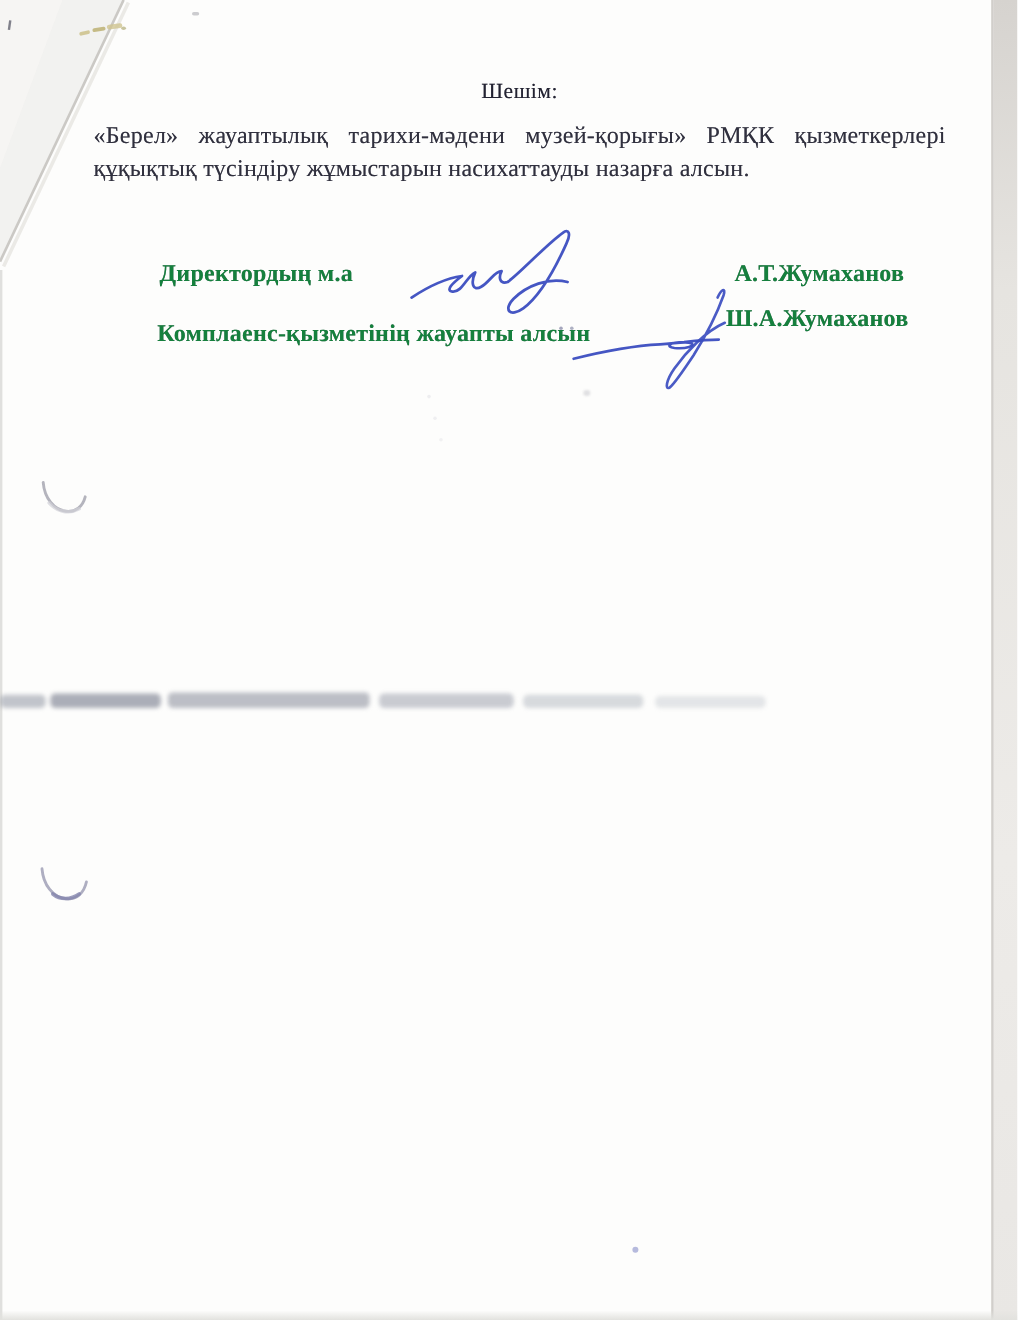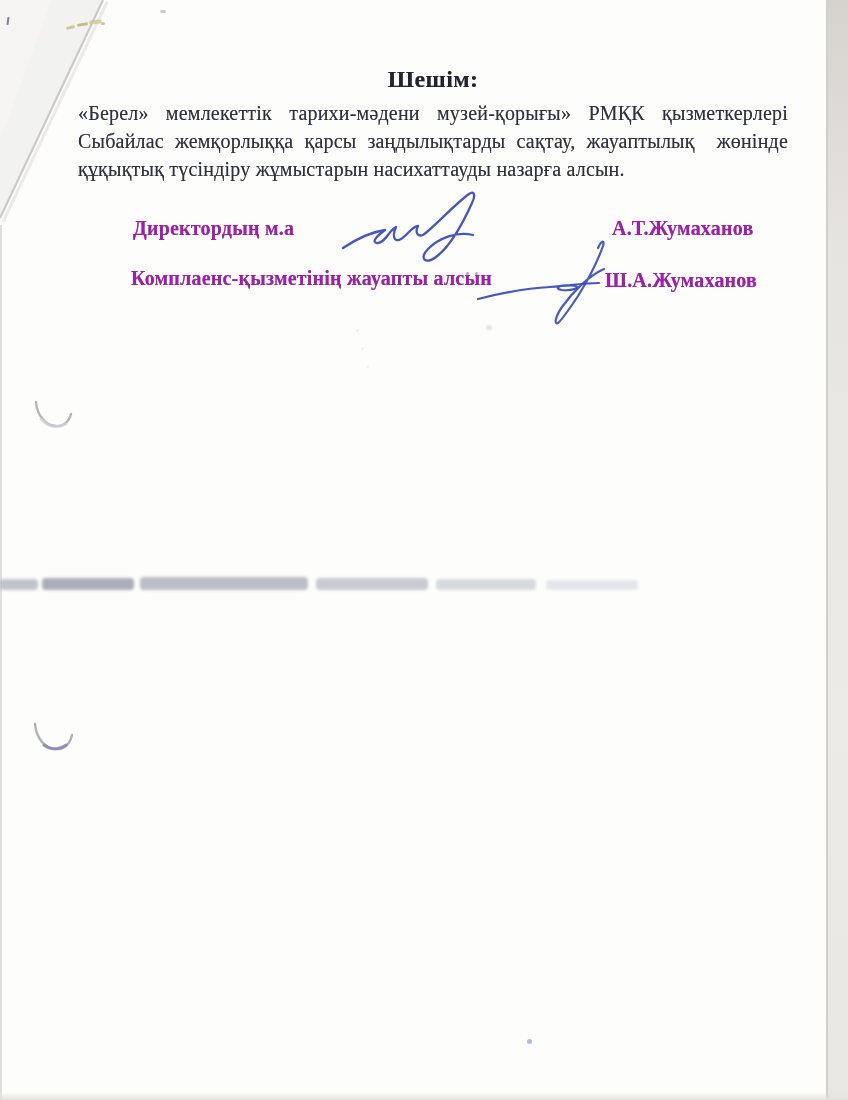--- a/index.html
+++ b/index.html
@@ -55,41 +55,41 @@
   }
   .inkdot1{left:466px;top:272px;width:3px;height:3px;background:#8d90ac;opacity:.8;}
   .inkdot2{left:475px;top:272px;width:3px;height:3px;background:#9a9db4;opacity:.8;}
   .smudge1{left:486px;top:325px;width:6px;height:5px;background:#d9d9dc;filter:blur(1px);opacity:.8;}
   .trail1{left:356px;top:329px;width:3px;height:3px;background:#aab;opacity:.18;}
   .trail2{left:361px;top:347px;width:3px;height:3px;background:#aab;opacity:.16;}
   .trail3{left:366px;top:365px;width:3px;height:3px;background:#aab;opacity:.14;}
   
   .title{
     position:absolute;left:78px;top:66px;width:710px;
-    text-align:center;font-size:24px;font-weight:700;
+    text-align:center;font-size:18px;font-weight:400;
     color:#232332;letter-spacing:.4px;
     text-shadow:0 0 .5px rgba(35,35,55,.5);
   }
   .para{
     position:absolute;left:78px;top:99px;width:710px;
     font-size:20px;line-height:28px;color:#30303e;
     letter-spacing:.2px;
     text-shadow:0 0 .5px rgba(44,44,60,.5);
   }
   .pline{white-space:pre-wrap;}
   .pl-just{text-align:justify;text-align-last:justify;word-spacing:4px;}
   .sig-label,.sig-name{
-    position:absolute;font-size:20px;font-weight:700;color:#a21caf;
+    position:absolute;font-size:20px;font-weight:700;color:#15803d;
     letter-spacing:.2px;white-space:nowrap;
     text-shadow:0 0 .5px rgba(30,30,50,.5);
   }
   .role1{left:133px;top:217px;}
   .name1{left:612px;top:217px;}
   .role2{left:131px;top:267px;}
-  .name2{left:605px;top:269px;}
+  .name2{left:605px;top:255px;}
   .sig-svg{position:absolute;overflow:visible;}
 </style>
 </head>
 <body>
 
 <div class="sheet">
 
   <div class="edge-right"></div>
   <div class="edge-right-line"></div>
   <div class="edge-left-line"></div>
@@ -132,22 +132,21 @@
   <div class="speck inkdot2"></div>
   <div class="speck smudge1"></div>
   <div class="speck trail1"></div>
   <div class="speck trail2"></div>
   <div class="speck trail3"></div>
   <div class="dot-blue"></div>
 
   <div class="title">Шешім:</div>
 
   <div class="para">
-    <div class="pline pl-just">«Берел» мемлекеттік тарихи-мәдени музей-қорығы» РМҚК қызметкерлері</div>
-    <div class="pline pl-just">Сыбайлас жемқорлыққа қарсы заңдылықтарды сақтау, жауаптылық  жөнінде</div>
+    <div class="pline pl-just">«Берел» жауаптылық тарихи-мәдени музей-қорығы» РМҚК қызметкерлері</div>
     <div class="pline">құқықтық түсіндіру жұмыстарын насихаттауды назарға алсын.</div>
   </div>
 
   <div class="sig-label role1">Директордың м.а</div>
   <div class="sig-name name1">А.Т.Жумаханов</div>
   <div class="sig-label role2">Комплаенс-қызметінің жауапты алсын</div>
   <div class="sig-name name2">Ш.А.Жумаханов</div>
 
   <svg class="sig-svg" style="left:333px;top:186px;" width="150" height="85" viewBox="0 0 150 85">
     <path d="M10,62 C22,54 38,46 52,44 C44,50 38,56 44,57 C52,58 56,44 63,41

